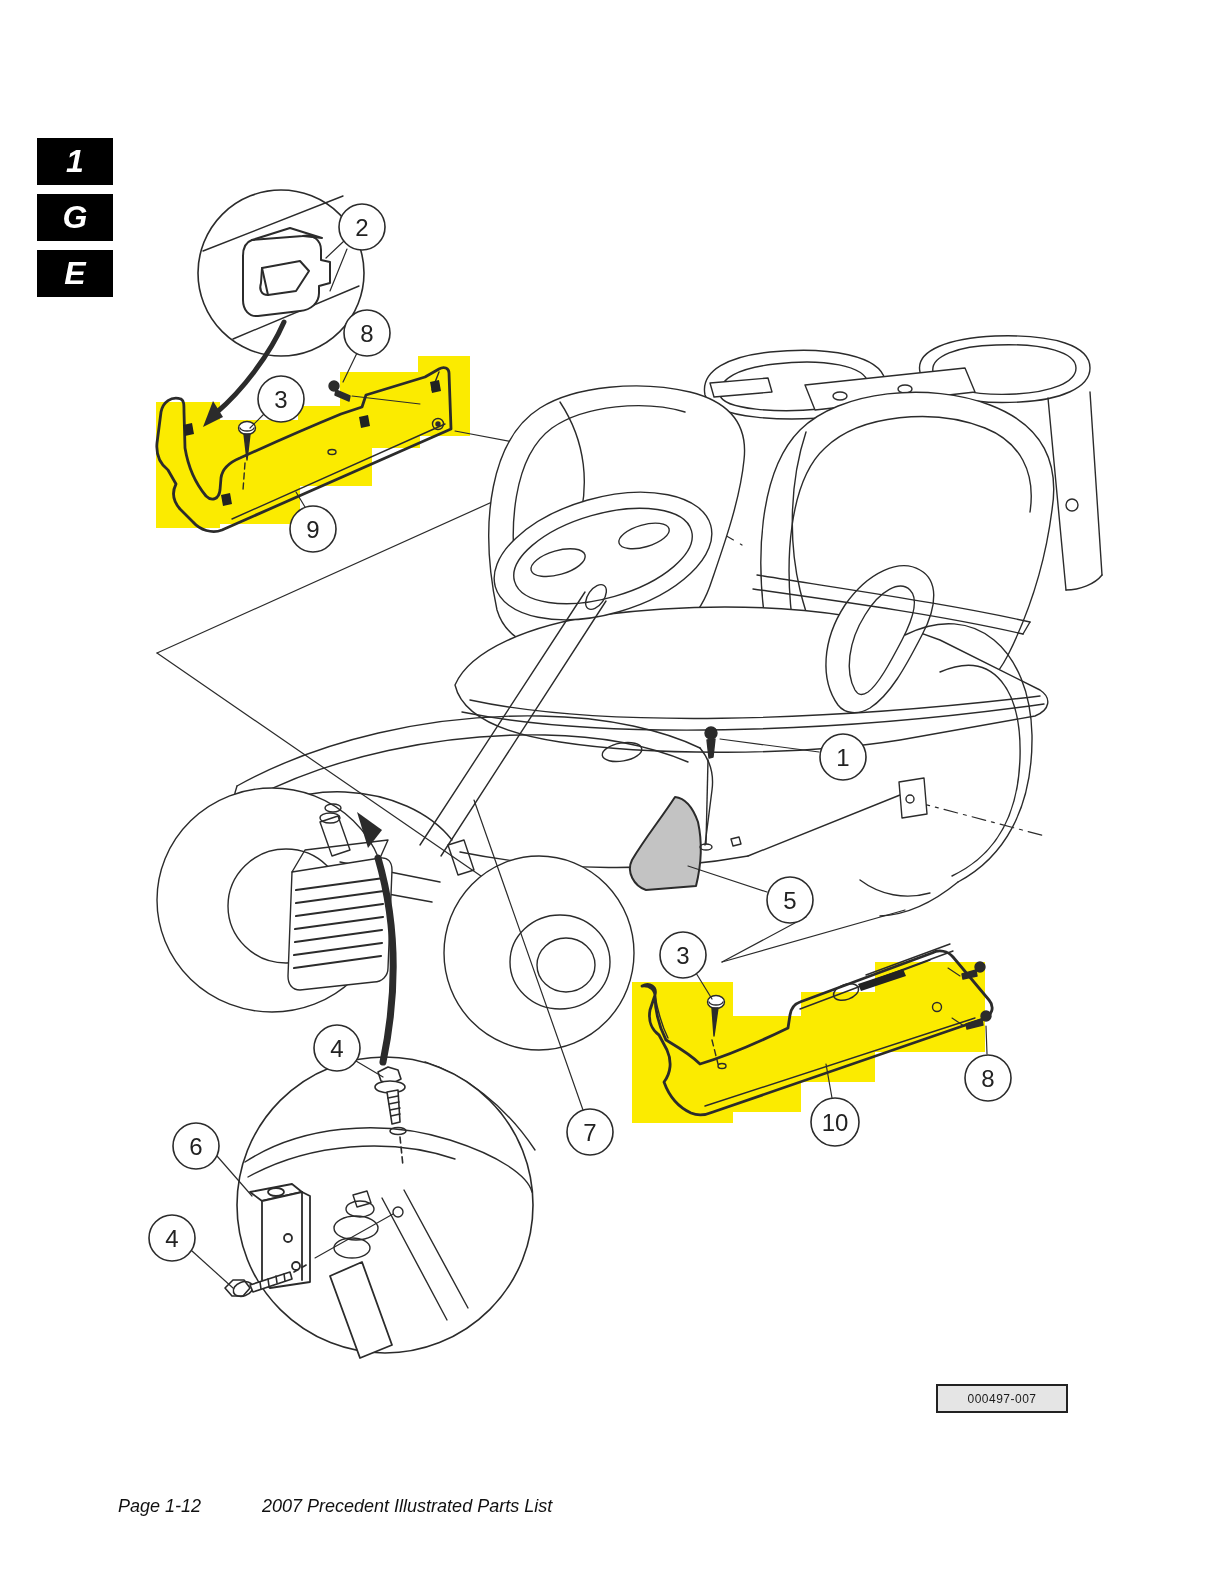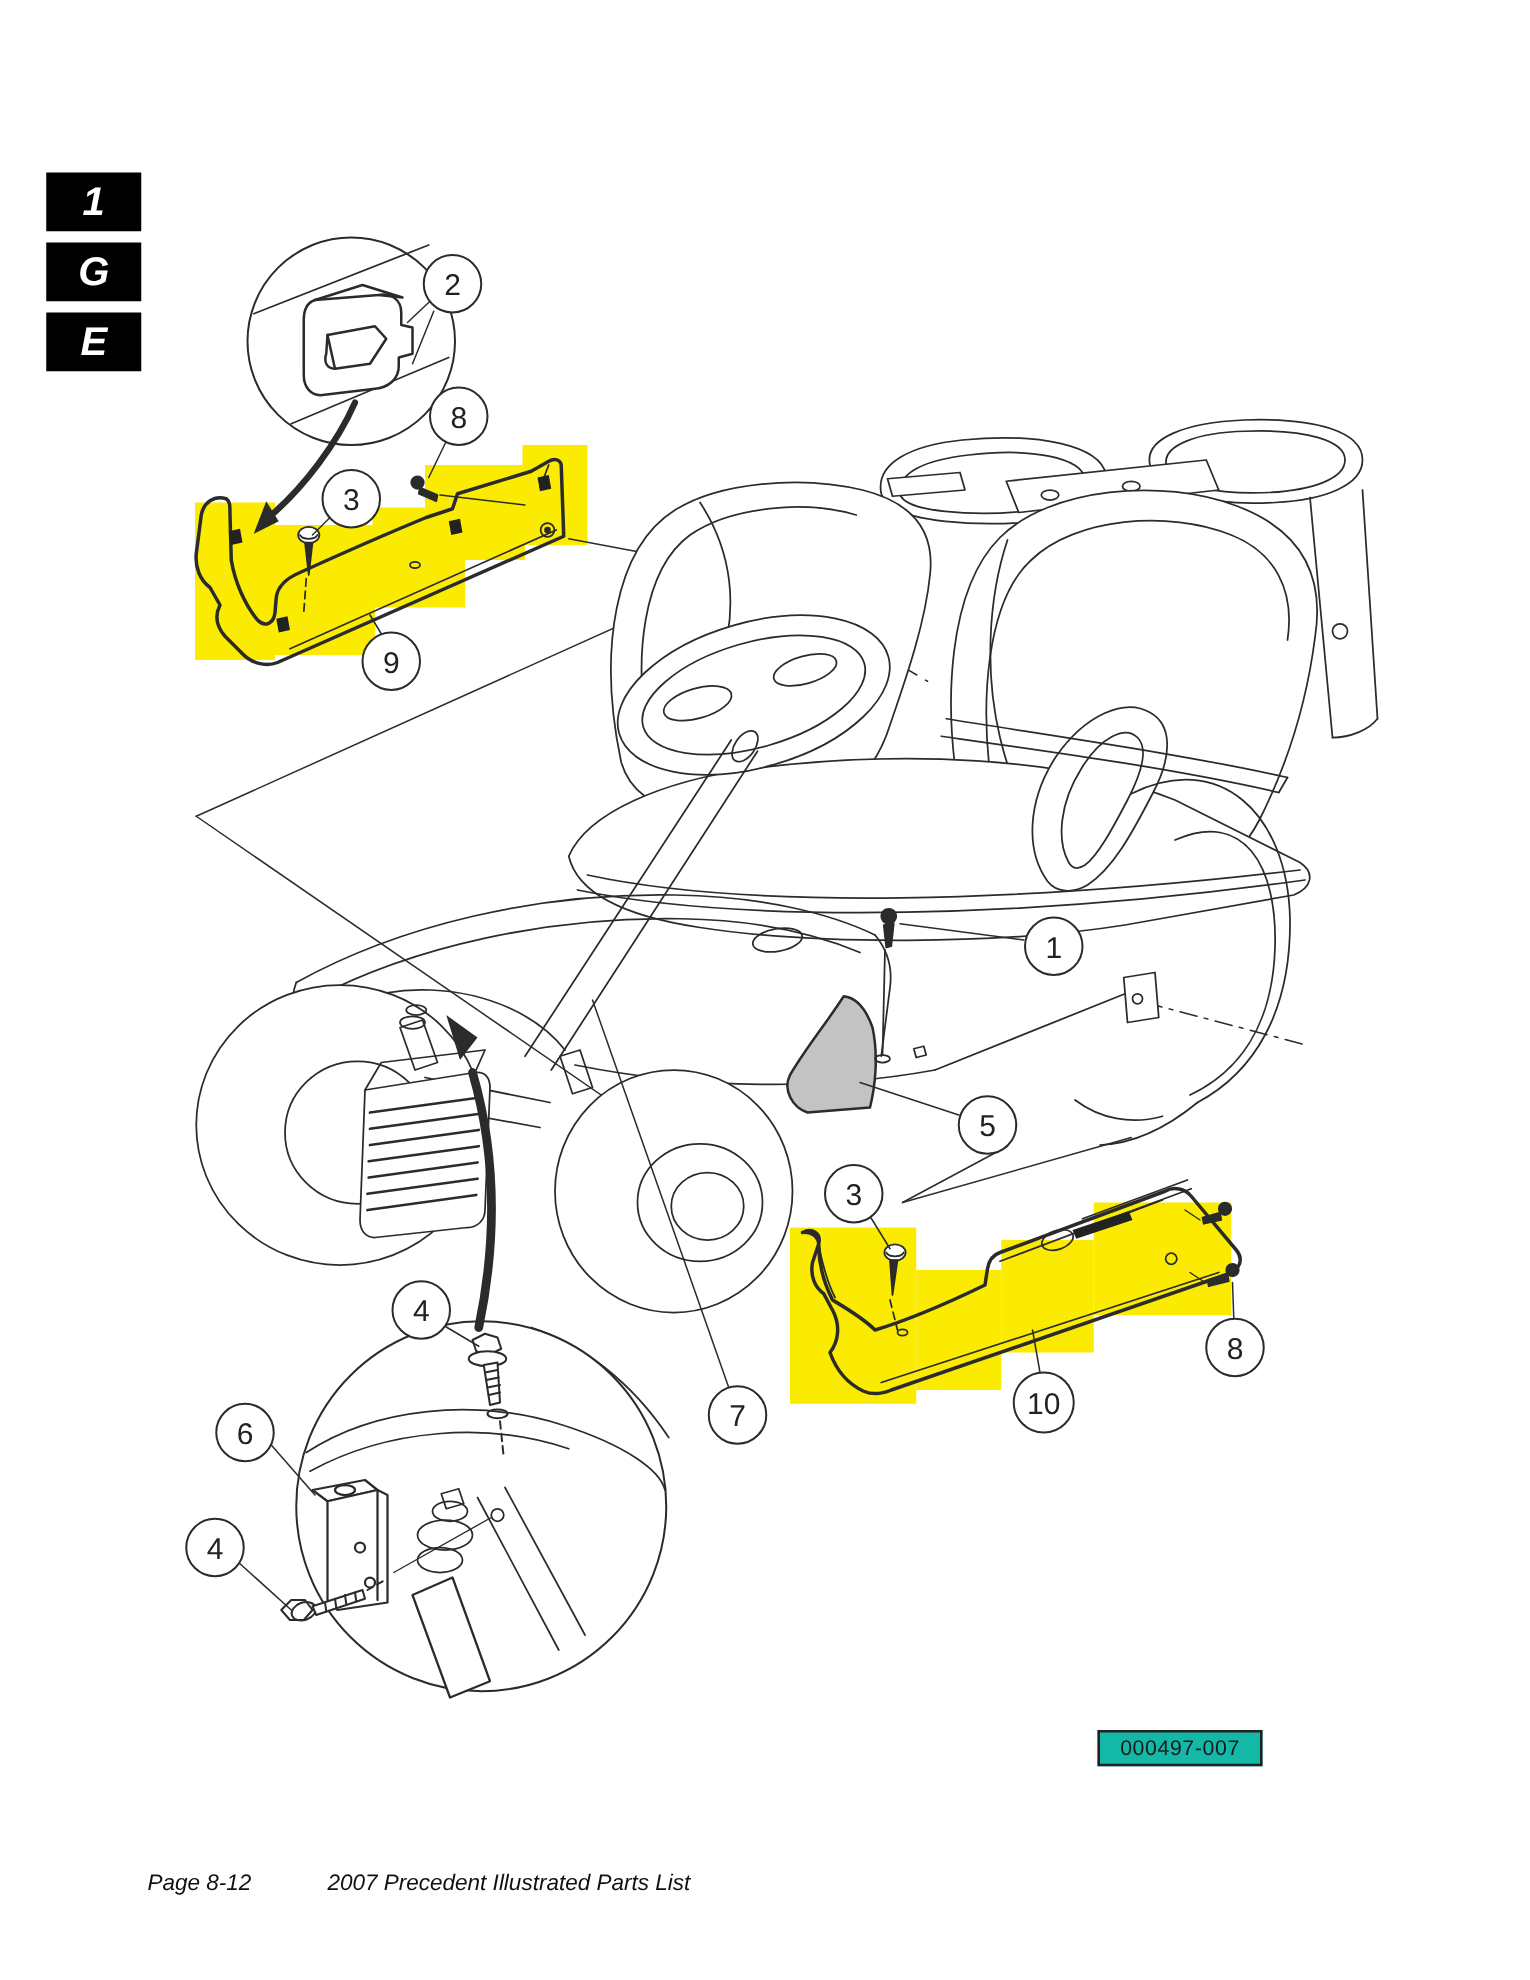--- a/index.html
+++ b/index.html
@@ -3,23 +3,23 @@
 <meta charset="utf-8">
 <style>
   html,body{margin:0;padding:0;background:#fff;}
   .page{position:relative;width:1224px;height:1584px;background:#fff;overflow:hidden;
         font-family:"Liberation Sans",sans-serif;color:#1a1a1a;}
   .diagram{position:absolute;left:0;top:0;width:1224px;height:1584px;}
   .tab{position:absolute;left:37px;width:76px;height:47px;background:#000;color:#fff;
        display:flex;align-items:center;justify-content:center;
        font-weight:bold;font-style:italic;font-size:32px;}
   .tab1{top:138px;} .tab2{top:194px;} .tab3{top:250px;}
-  .figure-box{position:absolute;left:878px;top:1384px;width:128px;height:25px;
+  .figure-box{position:absolute;left:936px;top:1384px;width:128px;height:25px;
        border:2px solid #222;display:flex;align-items:center;justify-content:center;
-       font-size:17px;letter-spacing:.5px;background:#14b8a6;}
+       font-size:12px;letter-spacing:.5px;background:#e5e5e5;}
   .footer{position:absolute;top:1496px;left:0;width:100%;height:30px;font-style:italic;
        font-size:18px;color:#111;}
   .footer .pageno{position:absolute;left:118px;}
   .footer .doctitle{position:absolute;left:262px;}
   svg text.co{font-family:"Liberation Sans",sans-serif;font-size:24px;fill:#222;}
 </style>
 </head>
 <body>
 
 <div class="page">
@@ -353,16 +353,16 @@
       <g>
           <circle cx="172" cy="1238" r="23" fill="#fff"></circle>
           <text class="co" x="172" y="1247" text-anchor="middle" stroke="none">4</text>
         </g>
     </g>
   </svg>
 
   <div class="figure-box">000497-007</div>
 
   <div class="footer">
-    <span class="pageno">Page 8-12</span>
+    <span class="pageno">Page 1-12</span>
     <span class="doctitle">2007 Precedent Illustrated Parts List</span>
   </div>
 </div>
 
 </body></html>

